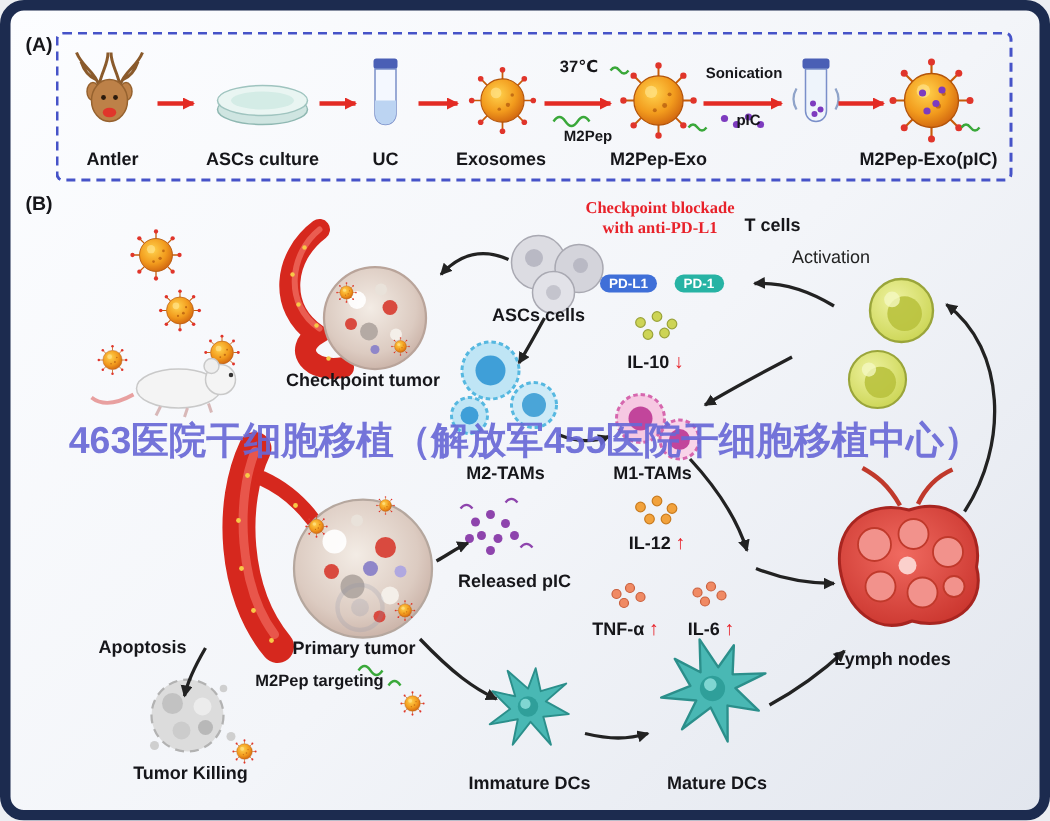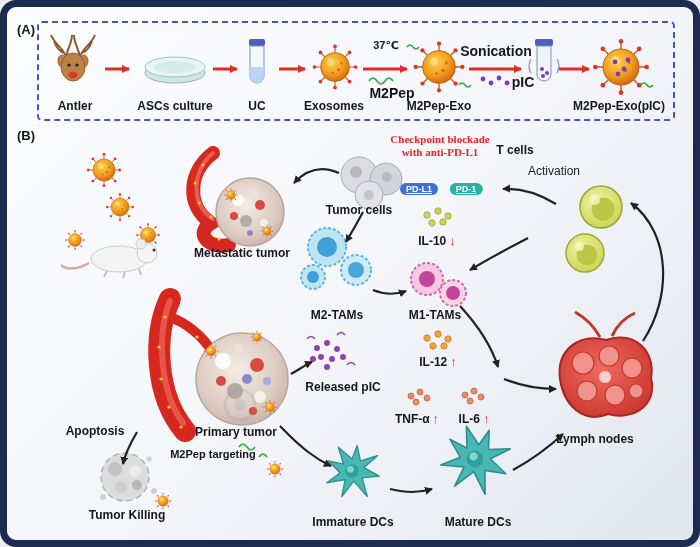--- a/index.html
+++ b/index.html
@@ -8,26 +8,26 @@
            background:linear-gradient(135deg,#fcfdff 0%,#f3f5f9 55%,#e2e6ee 100%);
            border:7px solid #1c2b4f; border-radius:16px; }
   .panel-a-box { position:absolute; left:30px; top:14px; width:638px; height:100px;
                  border:2px dashed #4653c8; border-radius:5px; z-index:0; }
   .art { position:absolute; left:0; top:0; z-index:1; }
   .lbl { position:absolute; z-index:3; font-size:12px; font-weight:bold; color:#16161a;
          white-space:nowrap; line-height:1.1; }
   .c { transform:translateX(-50%); }
   .b13 { font-size:13px; }
   .s11 { font-size:11px; }
-  .s10 { font-size:14px; }
+  .s10 { font-size:10px; }
   .n12 { font-weight:normal; font-size:12px; color:#222; }
   .red { color:#e8222a;font-family:Liberation Serif, serif; }
   .cyt .red { margin-left:3px; font-size:13px; }
   .badge { position:absolute; z-index:3; transform:translateX(-50%); font-size:9px;
-           font-weight:bold; color:#fff; padding:1px 6px; border-radius:8px; white-space:nowrap;text-decoration:underline; }
+           font-weight:bold; color:#fff; padding:1px 6px; border-radius:8px; white-space:nowrap; }
   .watermark { position:absolute; left:0; right:0; top:270px; z-index:6; text-align:center;
                font-size:25px; font-weight:bold; color:rgba(104,104,214,0.92); white-space:nowrap; }
   .pep { stroke:#3aa83a; stroke-width:1.6; fill:none; }
 </style>
 </head>
 <body>
 
 <div class="stage">
 
   <div class="panel-a-box"></div>
@@ -364,41 +364,42 @@
   <div class="lbl c" style="left:68px;top:93px">Antler</div>
   <div class="lbl c" style="left:168px;top:93px">ASCs culture</div>
   <div class="lbl c" style="left:250px;top:93px">UC</div>
   <div class="lbl c" style="left:327px;top:93px">Exosomes</div>
   <div class="lbl c" style="left:432px;top:93px">M2Pep-Exo</div>
   <div class="lbl c" style="left:612px;top:93px">M2Pep-Exo(pIC)</div>
 
   <div class="lbl c s11" style="left:379px;top:32px">37℃</div>
   <div class="lbl c s10" style="left:385px;top:79px">M2Pep</div>
   <div class="lbl c s10" style="left:489px;top:37px">Sonication</div>
-  <div class="lbl c s10" style="left:516px;top:68px">pIC</div>
+  <div class="lbl c s10" style="left:492px;top:68px">pIC</div>
 
   <div class="lbl c red s11" style="left:433px;top:126px">Checkpoint blockade</div>
   <div class="lbl c red s11" style="left:433px;top:139px">with anti-PD-L1</div>
   <div class="lbl c" style="left:508px;top:137px">T cells</div>
   <div class="lbl c n12" style="left:547px;top:158px">Activation</div>
-  <div class="lbl c" style="left:352px;top:197px">Tumor cells</div>
+  <div class="lbl c" style="left:352px;top:197px">ASCs cells</div>
 
   <div class="badge" style="left:412px;top:176px;background:#3f6fd8">PD-L1</div>
   <div class="badge" style="left:459px;top:176px;background:#27b3a4">PD-1</div>
 
-  <div class="lbl c" style="left:235px;top:240px">Metastatic tumor</div>
+  <div class="lbl c" style="left:235px;top:240px">Checkpoint tumor</div>
 
   <div class="lbl c cyt" style="left:430px;top:227px"><span>IL-10</span><span class="red">↓</span></div>
   <div class="lbl c" style="left:330px;top:302px">M2-TAMs</div>
   <div class="lbl c" style="left:428px;top:302px">M1-TAMs</div>
   <div class="lbl c cyt" style="left:431px;top:348px"><span>IL-12</span><span class="red">↑</span></div>
   <div class="lbl c" style="left:336px;top:374px">Released pIC</div>
   <div class="lbl c cyt" style="left:410px;top:405px"><span>TNF-α</span><span class="red">↑</span></div>
   <div class="lbl c cyt" style="left:467px;top:405px"><span>IL-6</span><span class="red">↑</span></div>
   <div class="lbl c" style="left:588px;top:426px">Lymph nodes</div>
   <div class="lbl c" style="left:88px;top:418px">Apoptosis</div>
   <div class="lbl c" style="left:229px;top:419px">Primary tumor</div>
   <div class="lbl c s11" style="left:206px;top:441px">M2Pep targeting</div>
   <div class="lbl c" style="left:120px;top:502px">Tumor Killing</div>
   <div class="lbl c" style="left:346px;top:509px">Immature DCs</div>
   <div class="lbl c" style="left:471px;top:509px">Mature DCs</div>
 
+  <div class="watermark">463医院干细胞移植（解放军455医院干细胞移植中心）</div>
 </div>
 
 </body></html>

